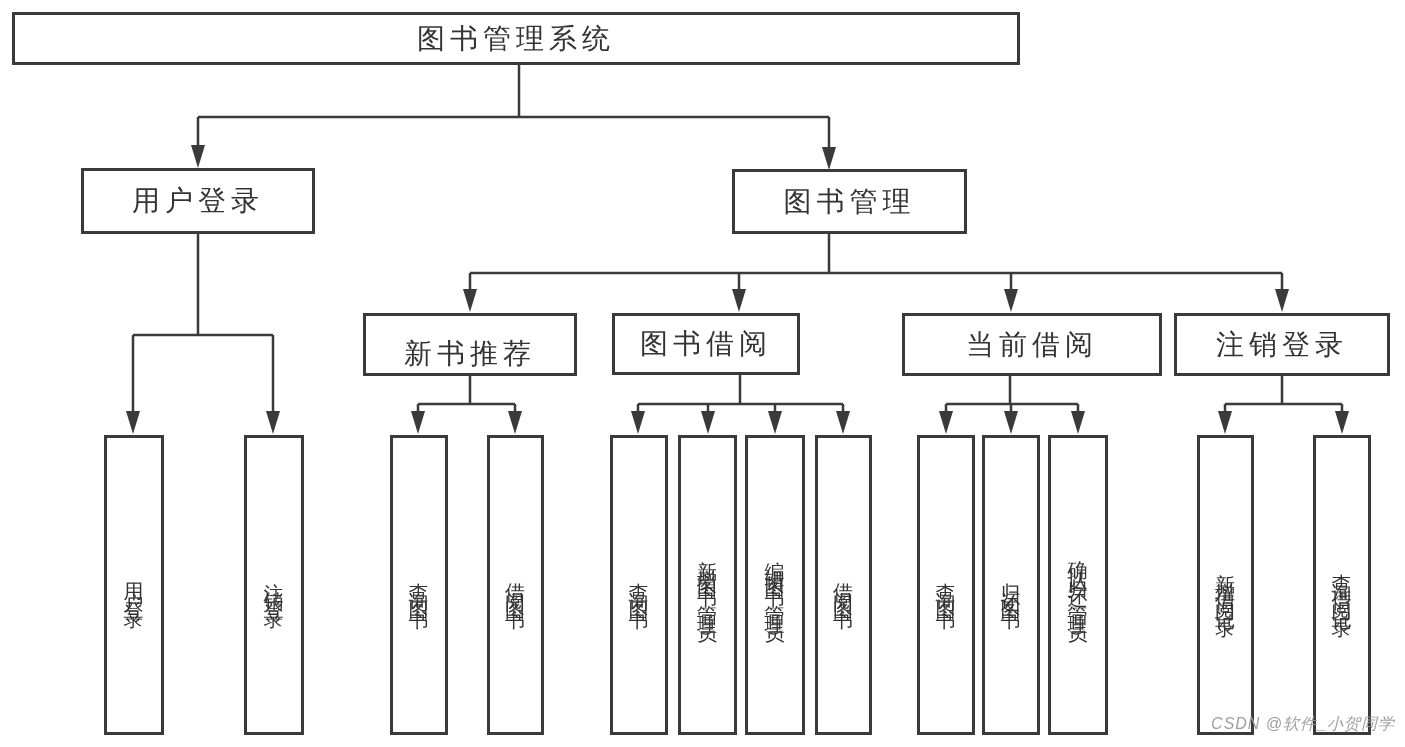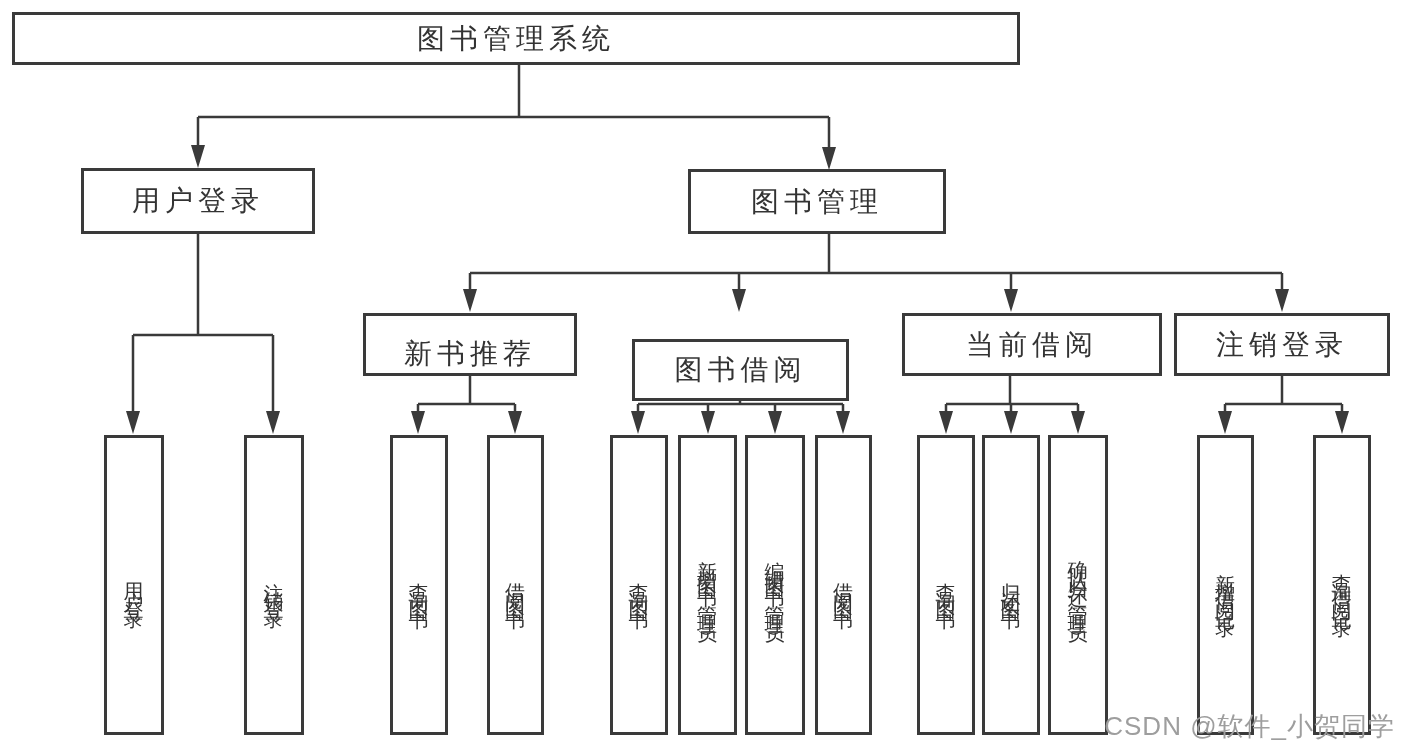--- a/index.html
+++ b/index.html
@@ -19,24 +19,25 @@
     display:flex; align-items:center; justify-content:center;
     color:var(--text,#333333);
   }
   .hlabel { font-size:28px; letter-spacing:5px; white-space:nowrap; }
   .leaf .vtext {
     writing-mode:vertical-rl; text-orientation:mixed;
     font-size:20px; letter-spacing:9px; line-height:1.1;
     white-space:nowrap;
   }
   .watermark {
-    position:absolute; right:10px; bottom:3px;
-    font-size:26px; letter-spacing:1px;
+    position:absolute; right:10px; bottom:12px;
+    font-size:16px; letter-spacing:1px;
     color:var(--watermark,#9e9e9e);
     white-space:nowrap;
+    font-style:italic;
   }
 </style>
 </head>
 <body>
 
 <div class="stage">
 
   <svg class="edges" width="1405" height="747" viewBox="0 0 1405 747">
     <path class="edge" d="
       M519 65 V117 M198 117 H829 M198 117 V150 M829 117 V152
@@ -68,28 +69,28 @@
       M1335 411 L1349 411 L1342 434 Z"></path>
   </svg>
 
   <div class="node" style="left:12px; top:12px; width:1008px; height:53px;">
     <span class="hlabel">图书管理系统</span>
   </div>
 
   <div class="node" style="left:81px; top:168px; width:234px; height:66px;">
     <span class="hlabel">用户登录</span>
   </div>
-  <div class="node" style="left:688px; top:169px; width:258px; height:65px;text-align:center;">
+  <div class="node" style="left:732px; top:169px; width:235px; height:65px;text-align:center;">
     <span class="hlabel">图书管理</span>
   </div>
 
   <div class="node" style="left:363px; top:313px; width:214px; height:63px;align-items:flex-end;">
     <span class="hlabel">新书推荐</span>
   </div>
-  <div class="node" style="left:632px; top:313px; width:217px; height:62px;margin-top:26px;">
+  <div class="node" style="left:612px; top:313px; width:188px; height:62px;">
     <span class="hlabel">图书借阅</span>
   </div>
   <div class="node" style="left:902px; top:313px; width:260px; height:63px;">
     <span class="hlabel">当前借阅</span>
   </div>
   <div class="node" style="left:1174px; top:313px; width:216px; height:63px;">
     <span class="hlabel">注销登录</span>
   </div>
 
   <div class="node leaf" style="left:104px; top:435px; width:60px; height:300px;">

